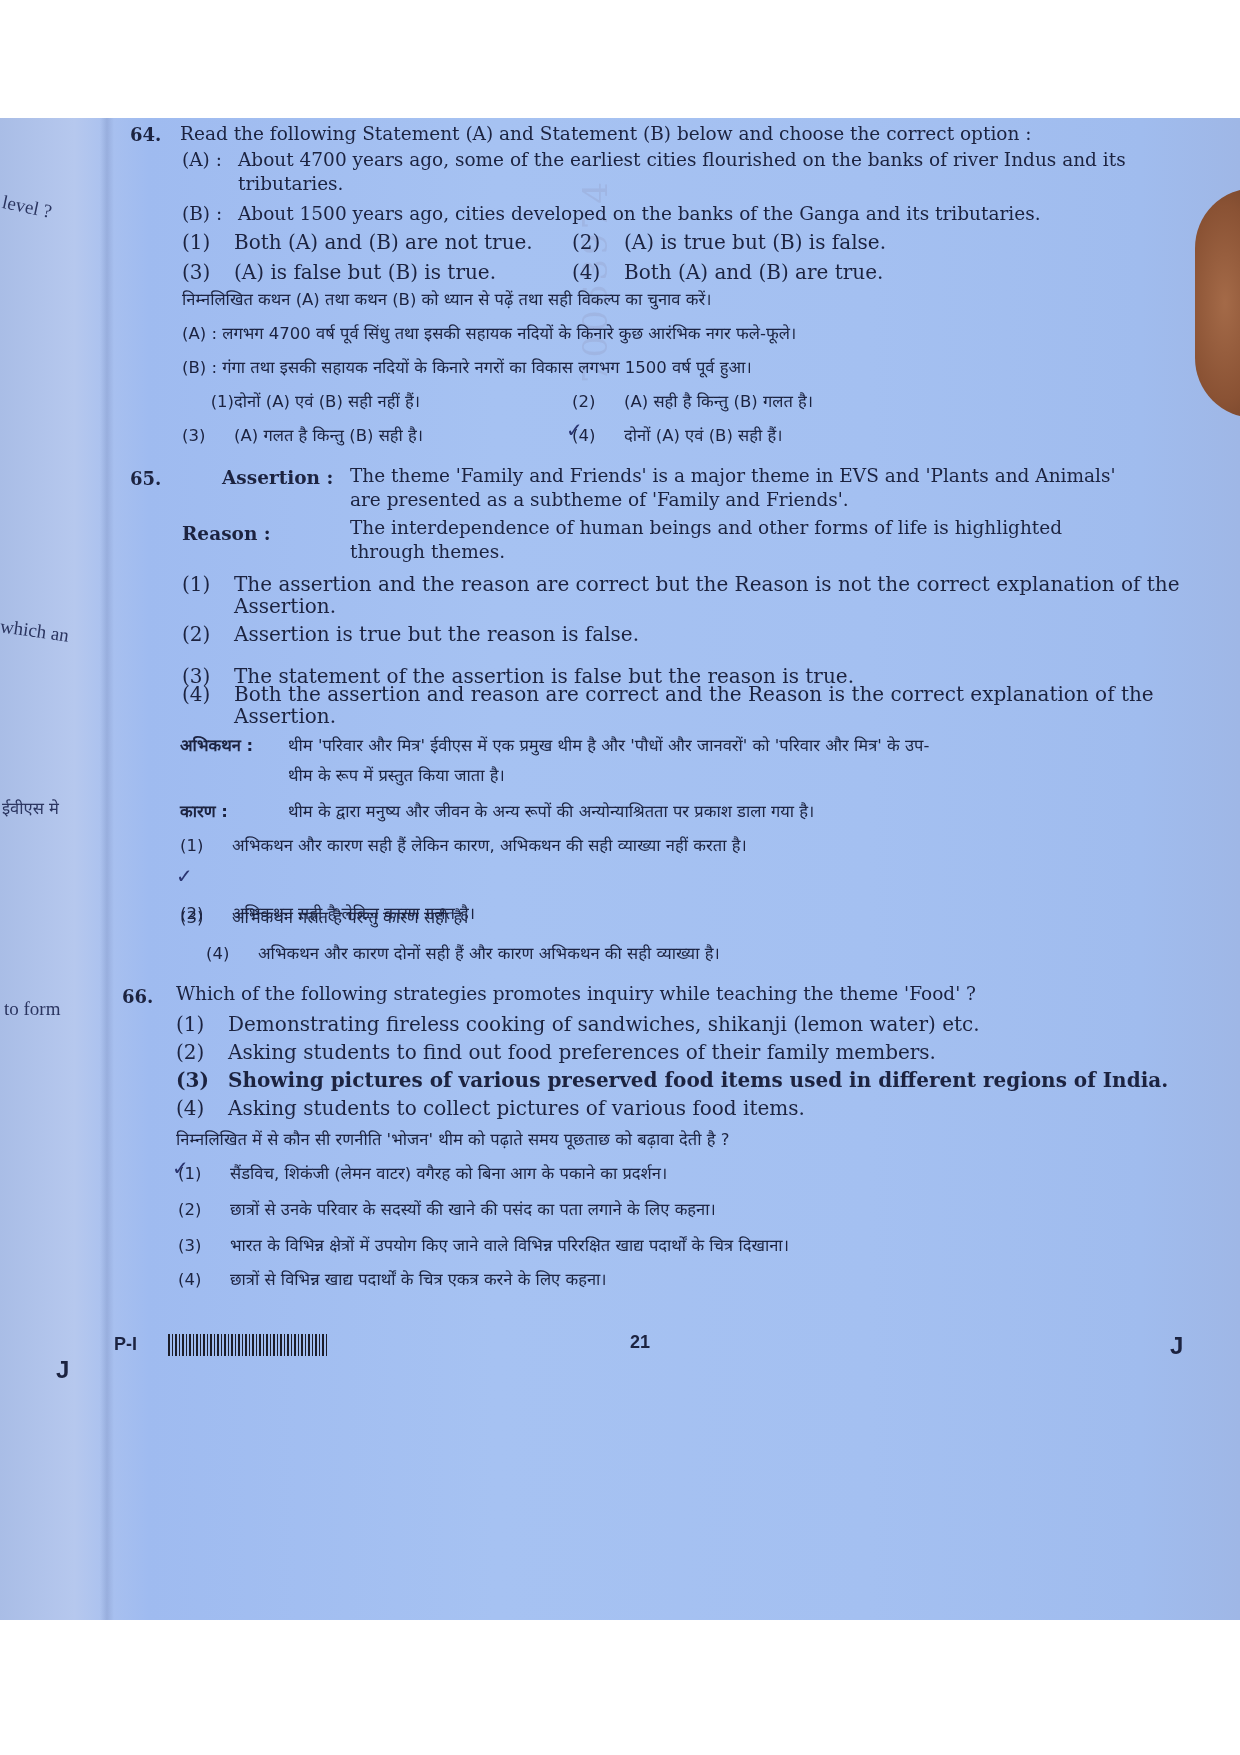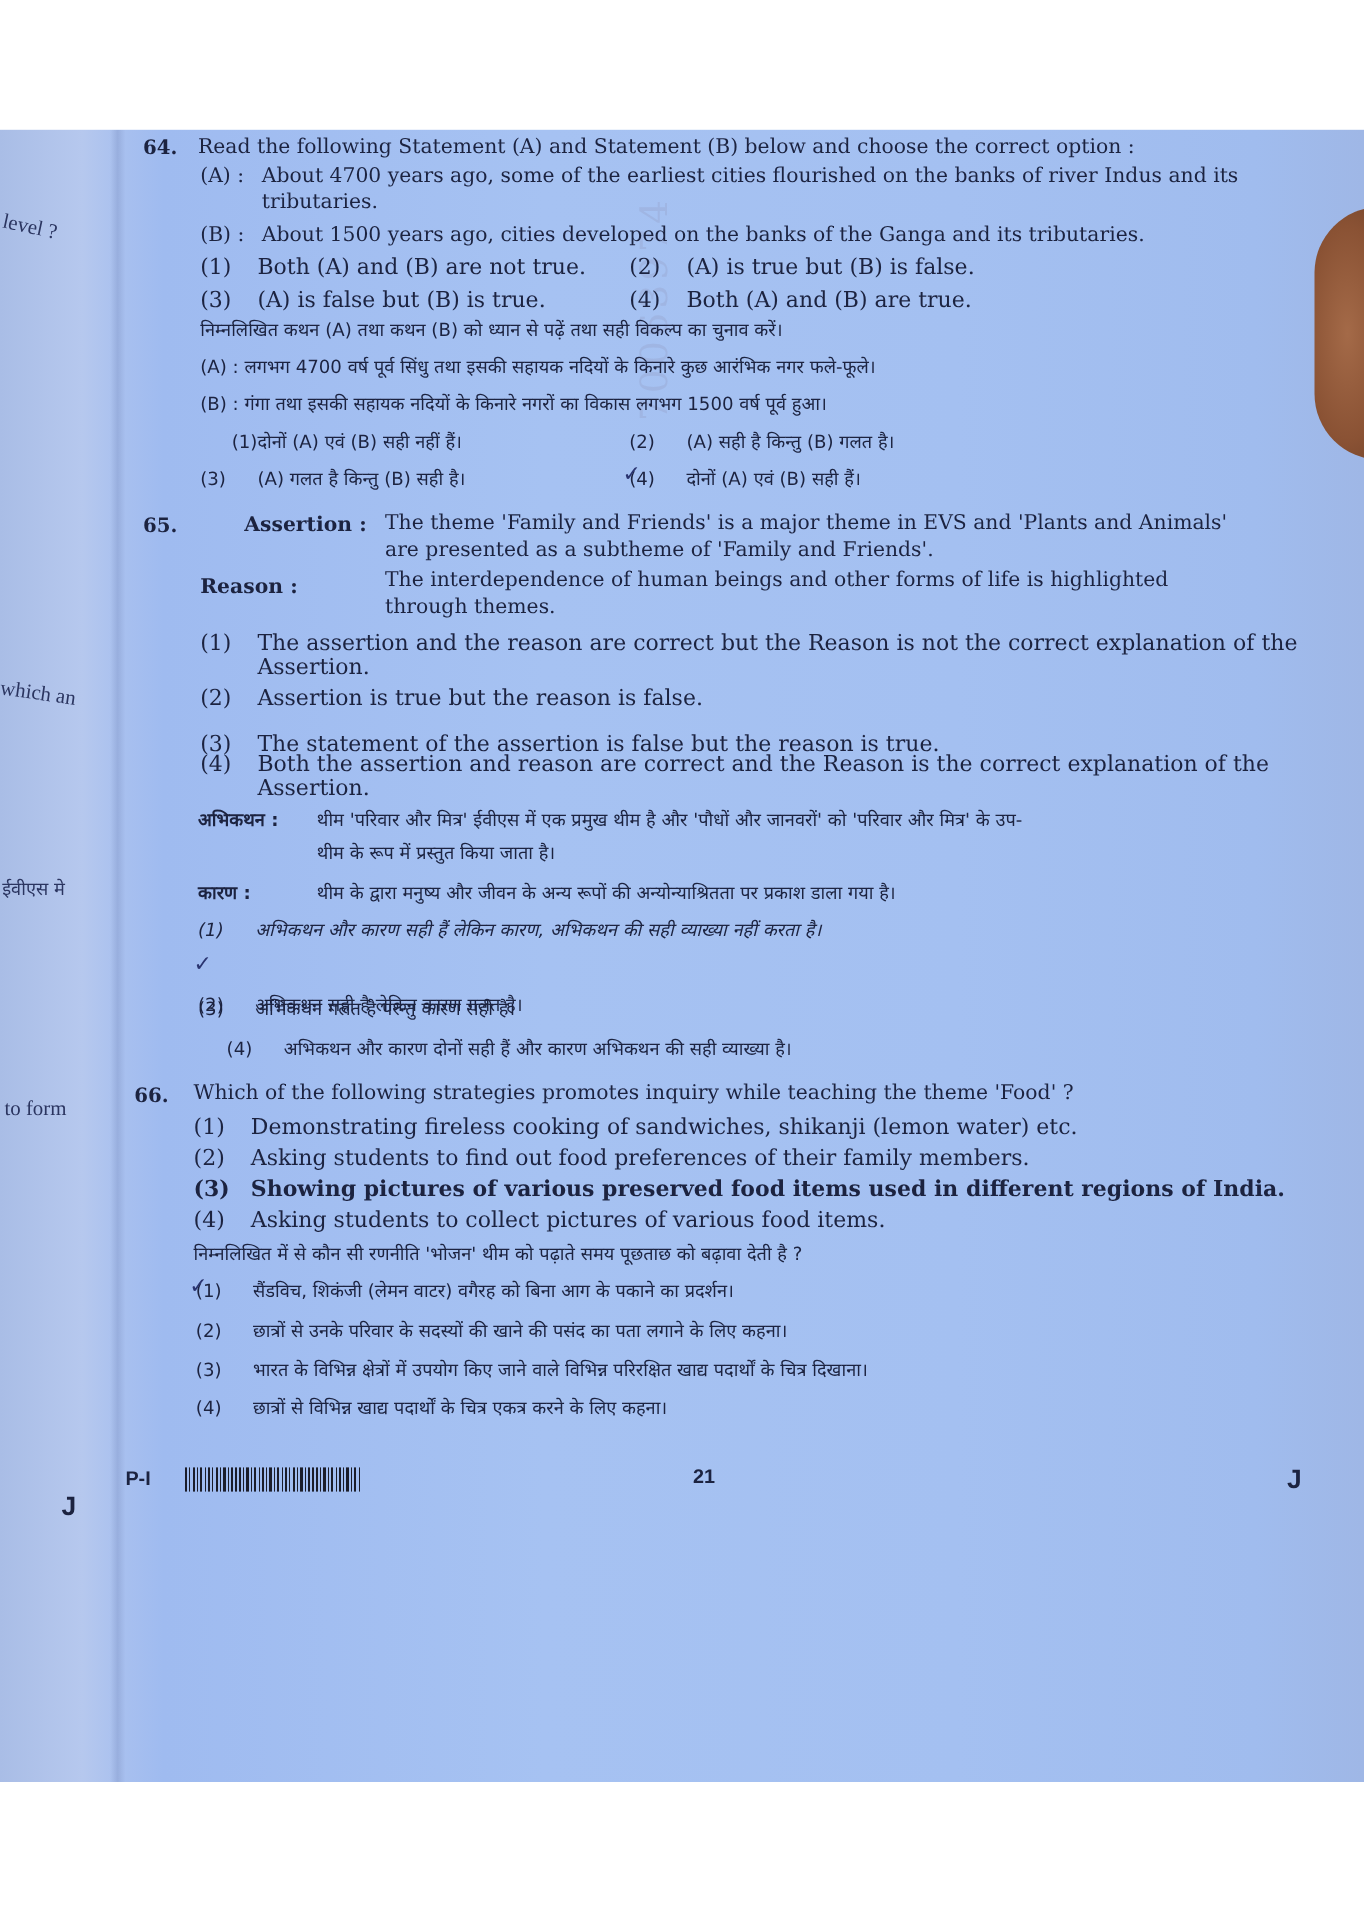--- a/index.html
+++ b/index.html
@@ -96,21 +96,21 @@
       <div class="opt" style="left:182px;top:534px;margin-top:12px;"><span class="optnum">(3)</span><span>The statement of the assertion is false but the reason is true.</span></div>
       <div class="opt" style="left:182px;top:564px;"><span class="optnum">(4)</span><span>Both the assertion and reason are correct and the Reason is the correct explanation of the</span></div>
       <div class="opt" style="left:234px;top:586px;">Assertion.</div>
 
       <div class="line hi label" style="left:180px;top:616px;">अभिकथन :</div>
       <div class="line hi" style="left:288px;top:616px;">थीम 'परिवार और मित्र' ईवीएस में एक प्रमुख थीम है और 'पौधों और जानवरों' को 'परिवार और मित्र' के उप-</div>
       <div class="line hi" style="left:288px;top:646px;">थीम के रूप में प्रस्तुत किया जाता है।</div>
       <div class="line hi label" style="left:180px;top:682px;">कारण :</div>
       <div class="line hi" style="left:288px;top:682px;">थीम के द्वारा मनुष्य और जीवन के अन्य रूपों की अन्योन्याश्रितता पर प्रकाश डाला गया है।</div>
 
-      <div class="opt hi" style="left:180px;top:716px;font-style:italic;"><span class="optnum">(1)</span><span>अभिकथन और कारण सही हैं लेकिन कारण, अभिकथन की सही व्याख्या नहीं करता है।</span></div>
+      <div class="opt hi" style="left:180px;top:716px;"><span class="optnum">(1)</span><span>अभिकथन और कारण सही हैं लेकिन कारण, अभिकथन की सही व्याख्या नहीं करता है।</span></div>
       <div class="opt hi" style="left:180px;top:752px;margin-top:32px;"><span class="optnum">(2)</span><span>अभिकथन सही है लेकिन कारण गलत है।</span></div>
       <div class="tick" style="left:176px;top:746px;">✓</div>
       <div class="opt hi" style="left:180px;top:788px;"><span class="optnum">(3)</span><span>अभिकथन गलत है परन्तु कारण सही है।</span></div>
       <div class="opt hi" style="left:180px;top:824px;margin-left:26px;"><span class="optnum">(4)</span><span>अभिकथन और कारण दोनों सही हैं और कारण अभिकथन की सही व्याख्या है।</span></div>
     </section>
 
     <section>
       <div class="qnum" style="left:122px;top:868px;">66.</div>
       <div class="line" style="left:176px;top:864px;">Which of the following strategies promotes inquiry while teaching the theme 'Food' ?</div>
       <div class="opt" style="left:176px;top:894px;"><span class="optnum">(1)</span><span>Demonstrating fireless cooking of sandwiches, shikanji (lemon water) etc.</span></div>

